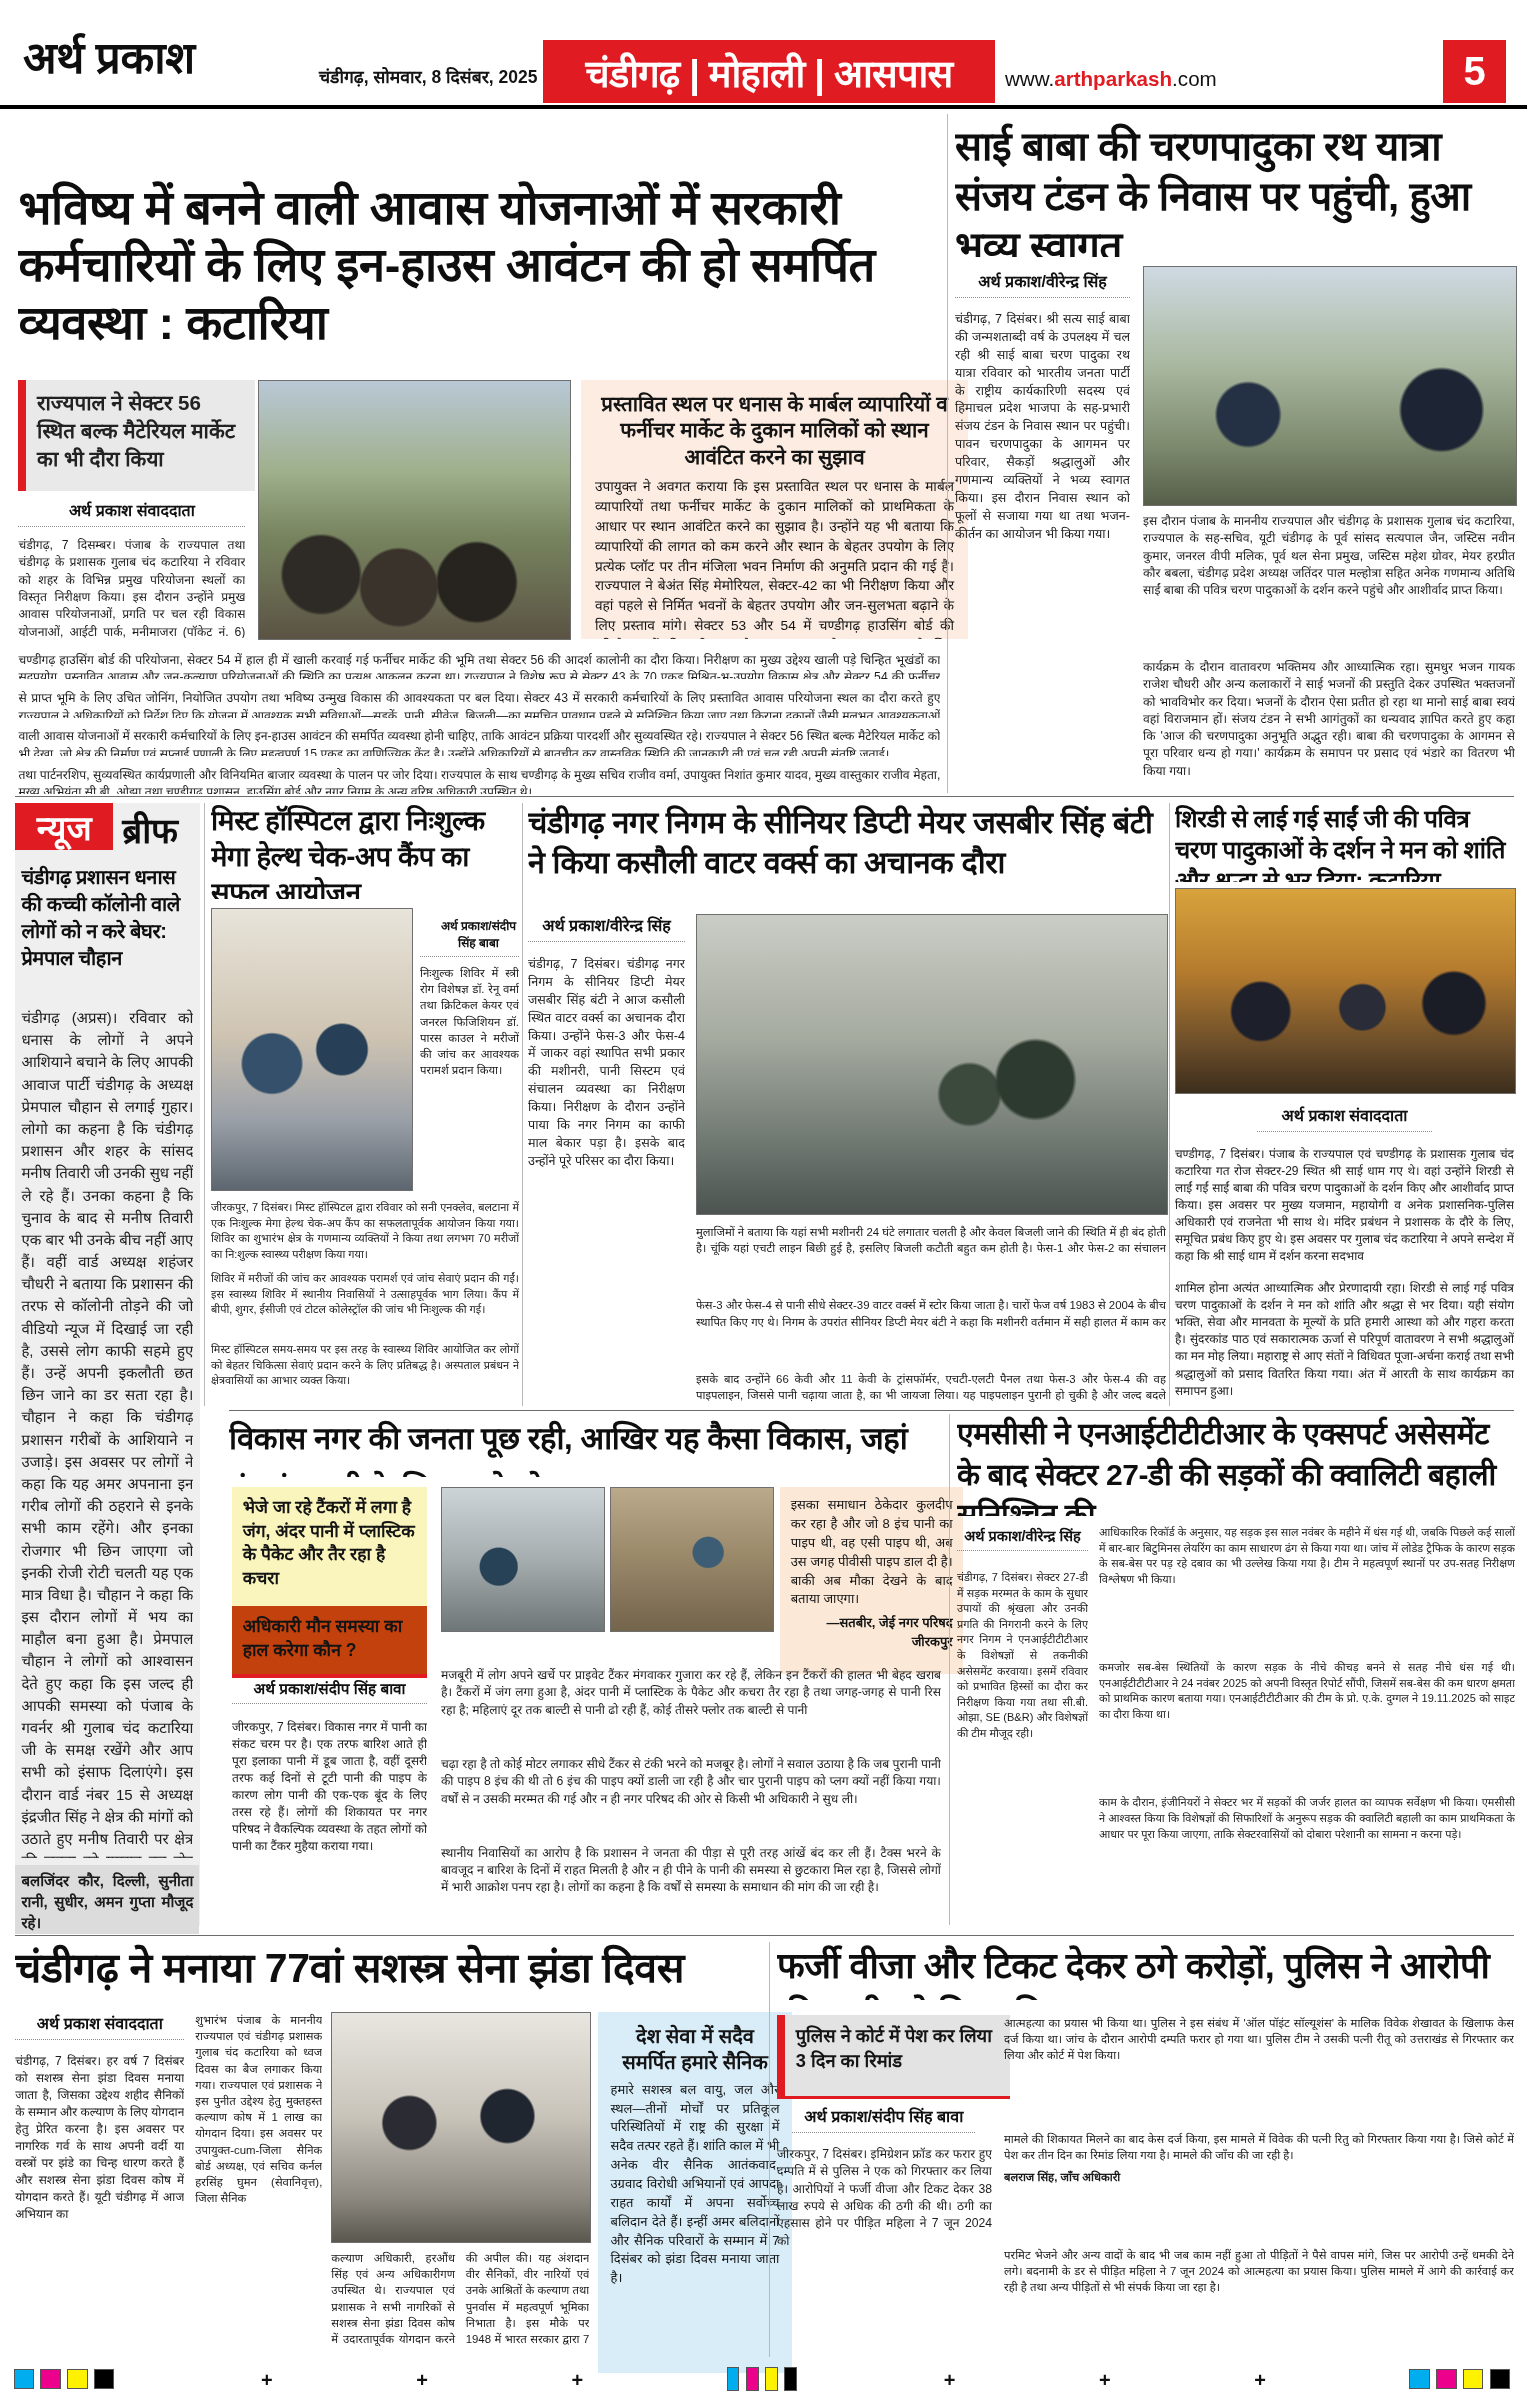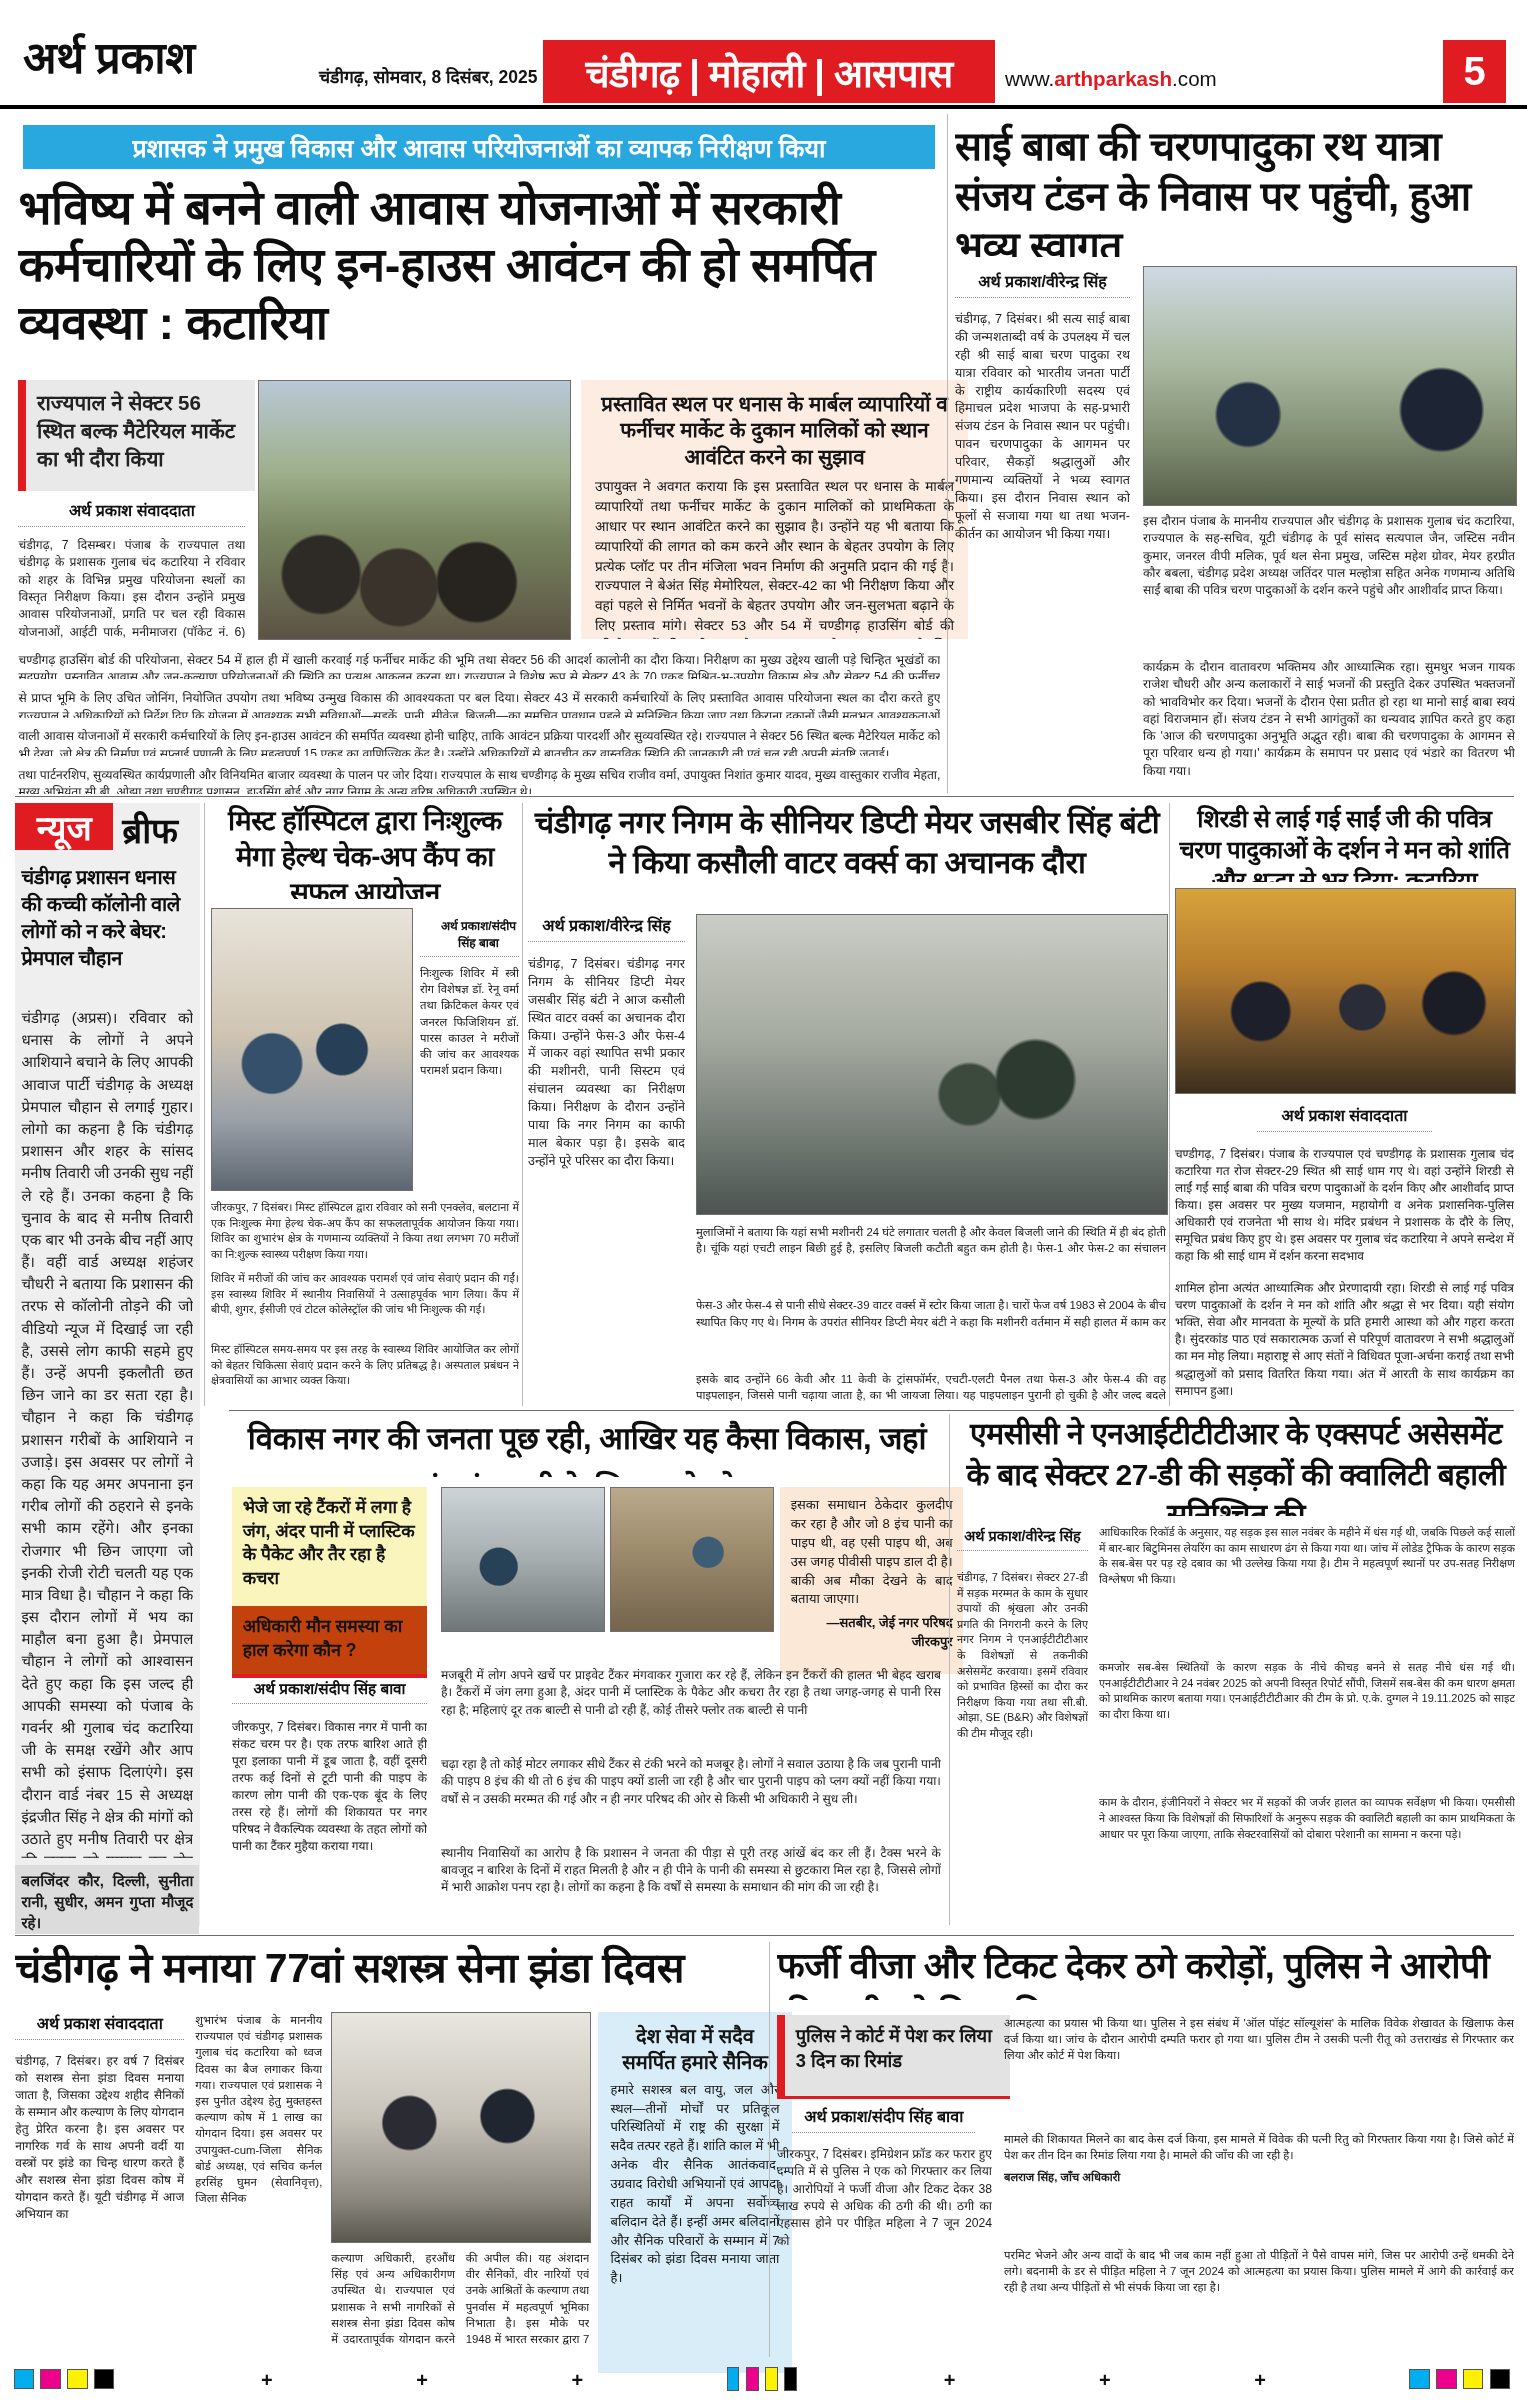--- a/index.html
+++ b/index.html
@@ -1,20 +1,20 @@
 <!DOCTYPE html>
 <html style="font-size:12.2px"><head>
 <meta charset="utf-8">
 <style>
   html,body{margin:0;padding:0;background:#9a9a9a;}
   .page{position:relative;width:1527px;height:2401px;background:#ffffff;margin:0 auto;
         font-family:"Liberation Sans","DejaVu Sans",sans-serif;color:#141414;overflow:hidden;}
   .abs{position:absolute;}
   .hl{font-weight:bold;color:#0e0e0e;letter-spacing:-0.4px;}
-  .center{text-align:center;}
+  .center{}
   .body-txt{font-size:12.2px;line-height:1.42;text-align:justify;color:#1b1b1b;overflow:hidden;}
   .byline{font-weight:bold;font-size:16px;text-align:center;color:#111;}
   .rule-dot{border-bottom:1.5px dotted #8a8a8a;margin:4.6px 0 6.1px 0;}
   .photo{border:0.8px solid #6f6f6f;}
   .vline{width:0.8px;background:#b9b9b9;}
   .hline{height:0.8px;background:#6d6d6d;}
   .sidebox{background:#e9e9e9;border-left:8.4px solid #e11b22;padding:9.2px 10.7px;font-weight:bold;font-size:20.6px;line-height:1.35;color:#222;}
   .kicker{background:#29a8e0;color:#ffffff;font-weight:bold;font-size:25px;display:flex;align-items:center;justify-content:center;}
   .pinkbox{background:#fcece2;padding:10.7px 13.7px;overflow:hidden;}
   .pinkbox .ph{font-weight:bold;font-size:20.6px;line-height:1.3;text-align:center;color:#151515;margin-bottom:6.1px;}
@@ -43,21 +43,20 @@
     <div class="abs hl" style="left:23px;top:26px;font-size:44px;">अर्थ प्रकाश</div>
     <div class="abs" style="left:319px;top:64px;font-size:17.5px;font-weight:bold;">चंडीगढ़, सोमवार, 8 दिसंबर, 2025</div>
     <div class="abs redbox" style="left:543px;top:40px;width:452px;height:63px;font-size:38px;letter-spacing:-0.8px;">चंडीगढ़ | मोहाली | आसपास</div>
     <div class="abs website" style="left:1005px;top:67px;font-size:20.6px;color:#111;">
       <span>www.</span><b>arthparkash</b><span>.com</span>
     </div>
     <div class="abs redbox" style="left:1443px;top:40px;width:63px;height:63px;font-size:40px;">5</div>
   </div>
 
   <div class="abs" style="left:15.3px;top:113px;width:928px;height:682px;">
-    <div class="abs kicker" style="left:7.6px;top:12.2px;width:912px;height:44px;">प्रशासक ने प्रमुख विकास और आवास परियोजनाओं का व्यापक निरीक्षण किया</div>
     <div class="abs hl" style="left:3.1px;top:66px;width:923px;height:192px;font-size:47px;line-height:1.22;overflow:hidden;">भविष्य में बनने वाली आवास योजनाओं में सरकारी कर्मचारियों के लिए इन-हाउस आवंटन की हो समर्पित व्यवस्था : कटारिया</div>
 
     <div class="abs sidebox" style="left:3.1px;top:267px;width:207px;height:93px;">राज्यपाल ने सेक्टर 56 स्थित बल्क मैटेरियल मार्केट का भी दौरा किया</div>
     <div class="abs" style="left:3.1px;top:386px;width:227px;">
       <div class="byline">अर्थ प्रकाश संवाददाता</div>
       <div class="rule-dot"></div>
     </div>
     <div class="abs body-txt" style="left:3.1px;top:424px;width:227px;height:101px;">चंडीगढ़, 7 दिसम्बर। पंजाब के राज्यपाल तथा चंडीगढ़ के प्रशासक गुलाब चंद कटारिया ने रविवार को शहर के विभिन्न प्रमुख परियोजना स्थलों का विस्तृत निरीक्षण किया। इस दौरान उन्होंने प्रमुख आवास परियोजनाओं, प्रगति पर चल रही विकास योजनाओं, आईटी पार्क, मनीमाजरा (पॉकेट नं. 6) स्थित आईटी हैबिटेट परियोजना स्थल, इंडस्ट्रियल एरिया फेज-1 की संजय कालोनी, सेक्टर 43 के सब-सिटी सेंटर, सेक्टर 53 का निरीक्षण कर चण्डीगढ़ की नागरिक आधारभूत संरचना, नगरीय नियोजन तथा सामाजिक व्यवस्थान की समग्र समीक्षा की।</div>
 
     <div class="abs photo" style="left:243px;top:267px;width:311px;height:258px;background:

